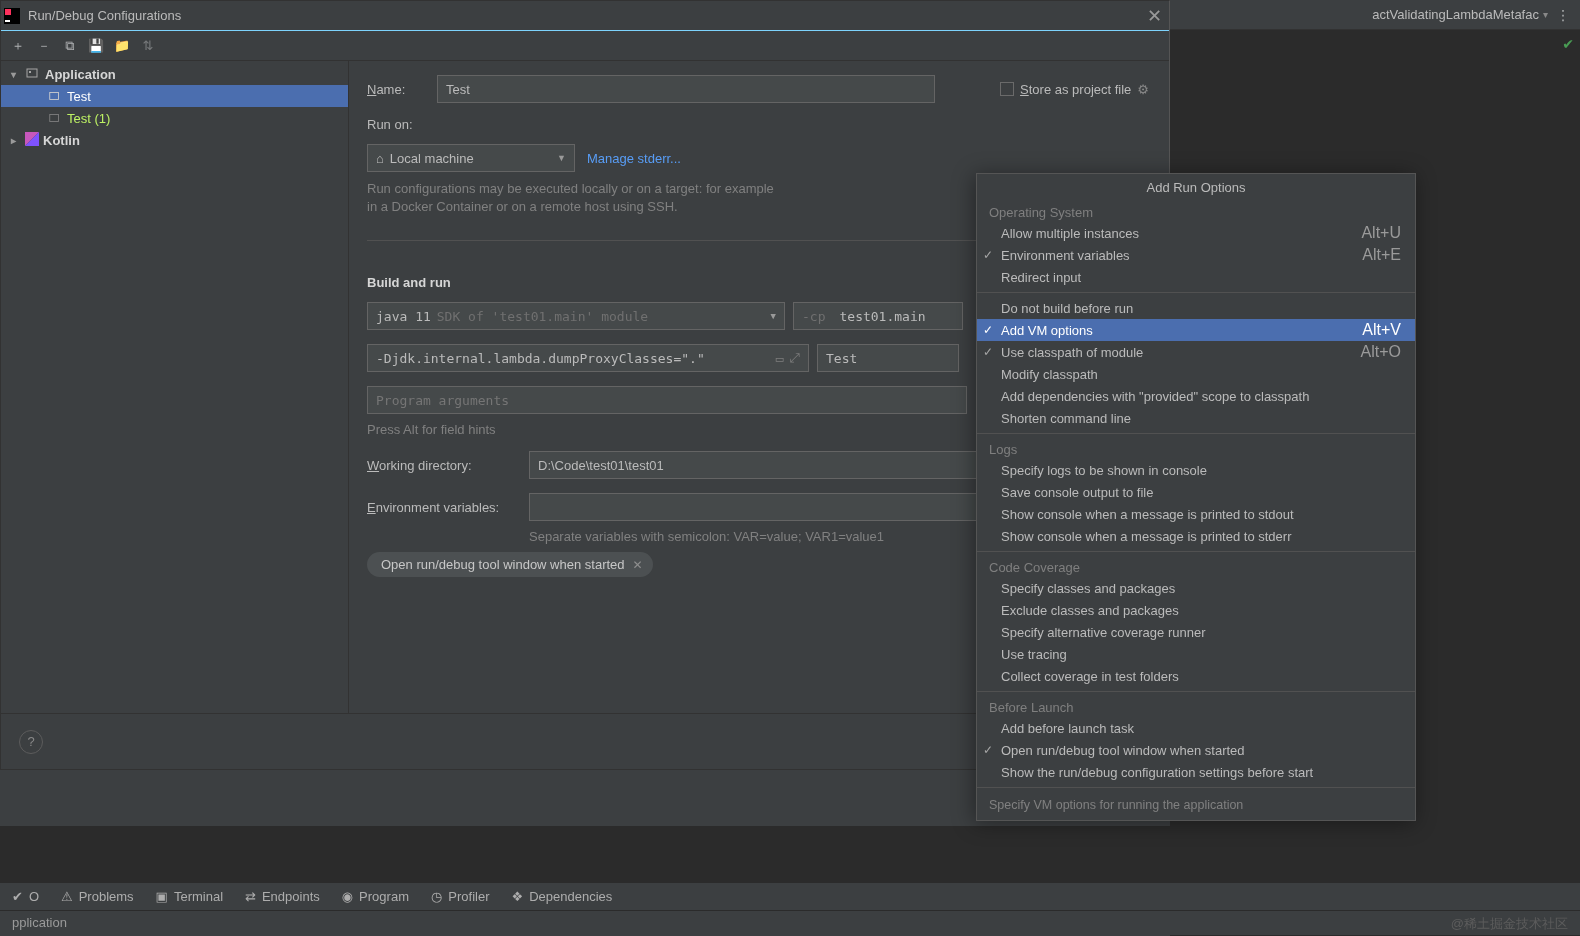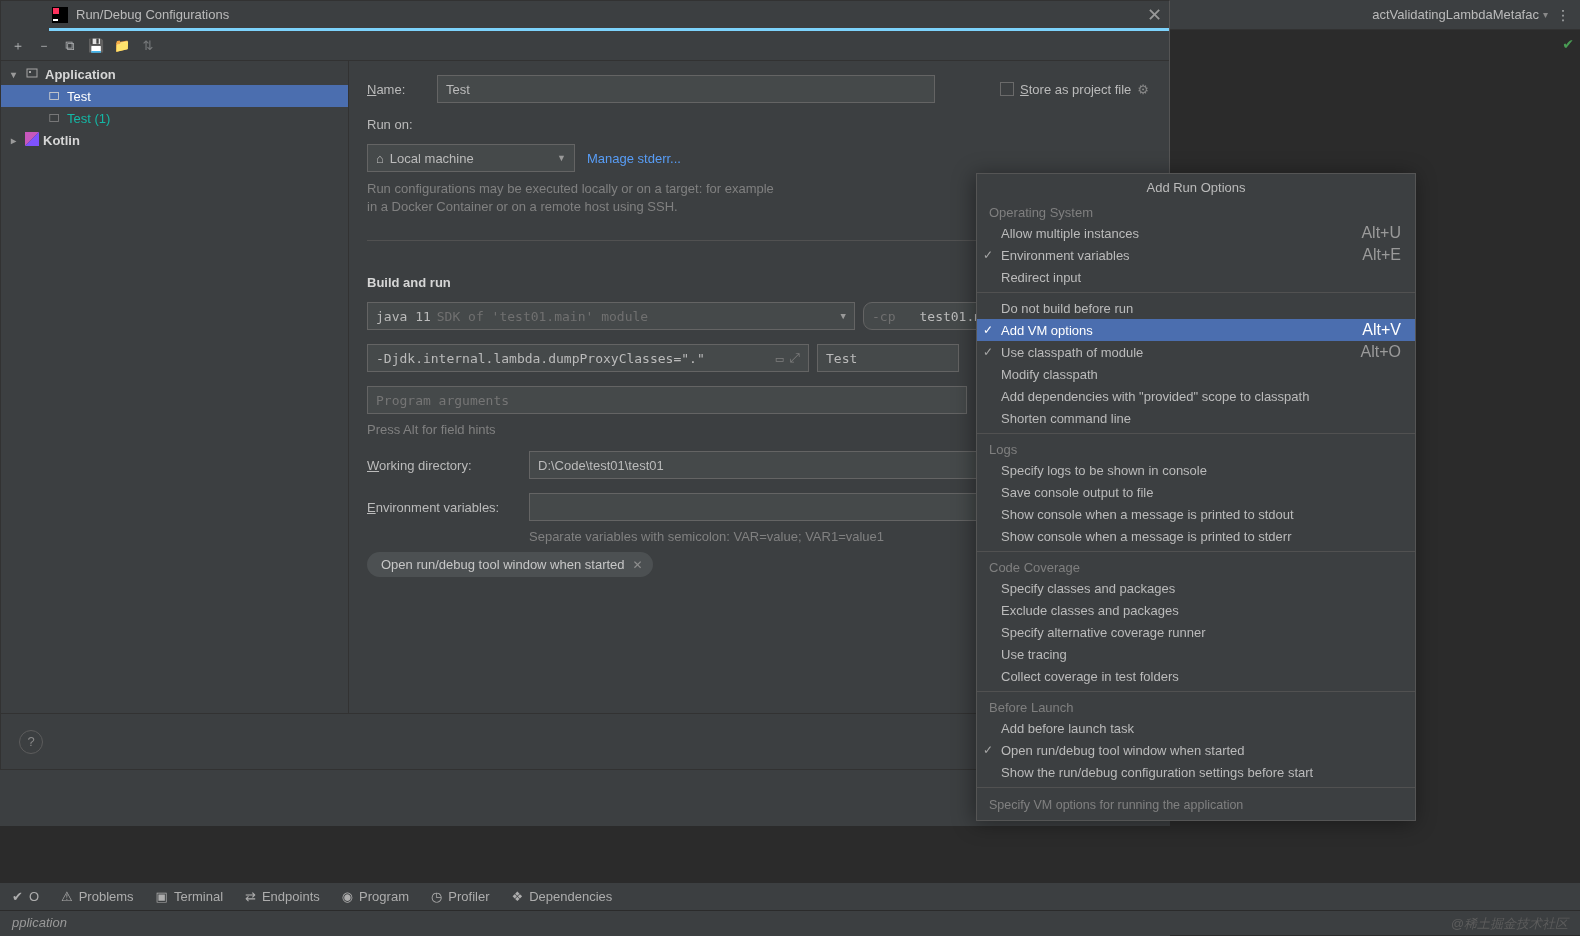--- a/index.html
+++ b/index.html
@@ -18,42 +18,41 @@
     width: 1170px; height: 770px;
     background: #3c3f41;
     border: 1px solid #323232;
     border-right: 1px solid #555;
     display: flex; flex-direction: column;
   }
   .titlebar {
     height: 30px; background: #3c3f41;
     display: flex; align-items: center;
     padding: 0 3px; gap: 8px;
-    border-bottom: 3px solid #7dd3fc;
-    margin-left: 48px;
+    border-bottom: 1px solid #7dd3fc;
   }
   .titlebar .app-icon { width: 16px; height: 16px; }
   .titlebar .title { color: #bbb; }
   .titlebar .spacer { flex: 1; }
   .close-x { color: #999; font-size: 18px; cursor: pointer; padding: 0 4px; }
   .toolbar-row {
     height: 30px; display: flex; align-items: center; gap: 8px;
     padding: 0 8px; border-bottom: 1px solid #323232;
   }
   .tb-icon { color: #afb1b3; cursor: pointer; width: 18px; text-align: center; }
   .body { flex: 1; display: flex; min-height: 0; }
   .sidebar {
     width: 348px; border-right: 1px solid #323232;
     display: flex; flex-direction: column;
     background: #3c3f41;
   }
   .tree { flex: 1; padding-top: 2px; }
   .tree-row {
     display: flex; align-items: center; height: 22px;
-    padding-left: 10px; gap: 4px; cursor: pointer; color: #14b8a6;
+    padding-left: 10px; gap: 4px; cursor: pointer; color: #bef264;
   }
   .tree-row.group { font-weight: bold; color: #d6d6d6; }
   .tree-row.sel { background: #4b6eaf; color: #fff; }
   .tree-row .arrow { width: 10px; color: #9a9a9a; font-size: 10px; }
   .tree-row .cfg-icon { width: 16px; height: 16px; display:inline-flex; align-items:center; justify-content:center; color:#808080; }
   .tree-indent1 { padding-left: 46px; }
   .tree-indent0 { padding-left: 10px; }
   .sidebar-footer { padding: 12px; }
   .link { color: #589df6; cursor: pointer; }
   .content { flex: 1; overflow-y: auto; padding: 14px 20px 0 18px; display:flex; flex-direction:column;}
@@ -114,21 +113,21 @@
     position: absolute; left:0; bottom:0; width:1580px; height:110px;
     display:flex; flex-direction:column;
   }
   .tw-strip { background:#2b2b2b; height:56px; }
   .tw-row {
     height:28px; display:flex; align-items:center; gap:22px;
     padding: 0 12px; color:#adadad; background:#3c3f41;
     border-top:1px solid #2b2b2b;
   }
   .tw-item { display:flex; align-items:center; gap:6px; cursor:pointer; }
-  .status-line { height:25px; background:#3c3f41; color:#9a9a9a; padding:4px 12px; border-top:1px solid #2b2b2b;font-style:italic;}
+  .status-line { height:25px; background:#3c3f41; color:#9a9a9a; padding:4px 12px; border-top:1px solid #2b2b2b;}
 
   
   .popup {
     position: absolute; top: 173px; left: 976px;
     width: 440px; background: #3c3f41;
     border: 1px solid #555;
     box-shadow: -2px 2px 20px rgba(0,0,0,.4);
     padding-bottom: 4px;
     z-index: 10;
   }
@@ -255,26 +254,26 @@
             <span class="link">Manage stderr...</span>
           </div>
           <div class="hint" style="margin-top:8px; max-width:420px;">Run configurations may be executed locally or on a target: for example in a Docker Container or on a remote host using SSH.</div>
         </div>
       </div>
 
       <div class="section-sep"></div>
       <div class="section-title">Build and run</div>
 
       <div class="row" style="gap:8px;">
-        <div class="select-box text-input code" style="width:488px; gap:6px;">
+        <div class="select-box text-input code" style="width:418px; gap:6px;">
           <span style="color:#bbb;">java 11</span>
           <span class="code-ph">SDK of 'test01.main' module</span>
           <span class="caret">▼</span>
         </div>
-        <div class="text-input code" style="width:170px; display:flex;align-items:center;gap:24px;border-radius:9px;">
+        <div class="text-input code" style="width:170px; display:flex;align-items:center;gap:14px;">
           <span class="code-ph">-cp</span>
           <span style="color:#bbb;">test01.main</span>
         </div>
       </div>
 
       <div class="row" style="gap:8px;">
         <div class="text-input code" style="width:442px; display:flex;align-items:center;">
           <span style="color:#bbb; white-space:nowrap; overflow:hidden;">-Djdk.internal.lambda.dumpProxyClasses="."</span>
           <span class="expander-icons">
             <span>▭</span>

